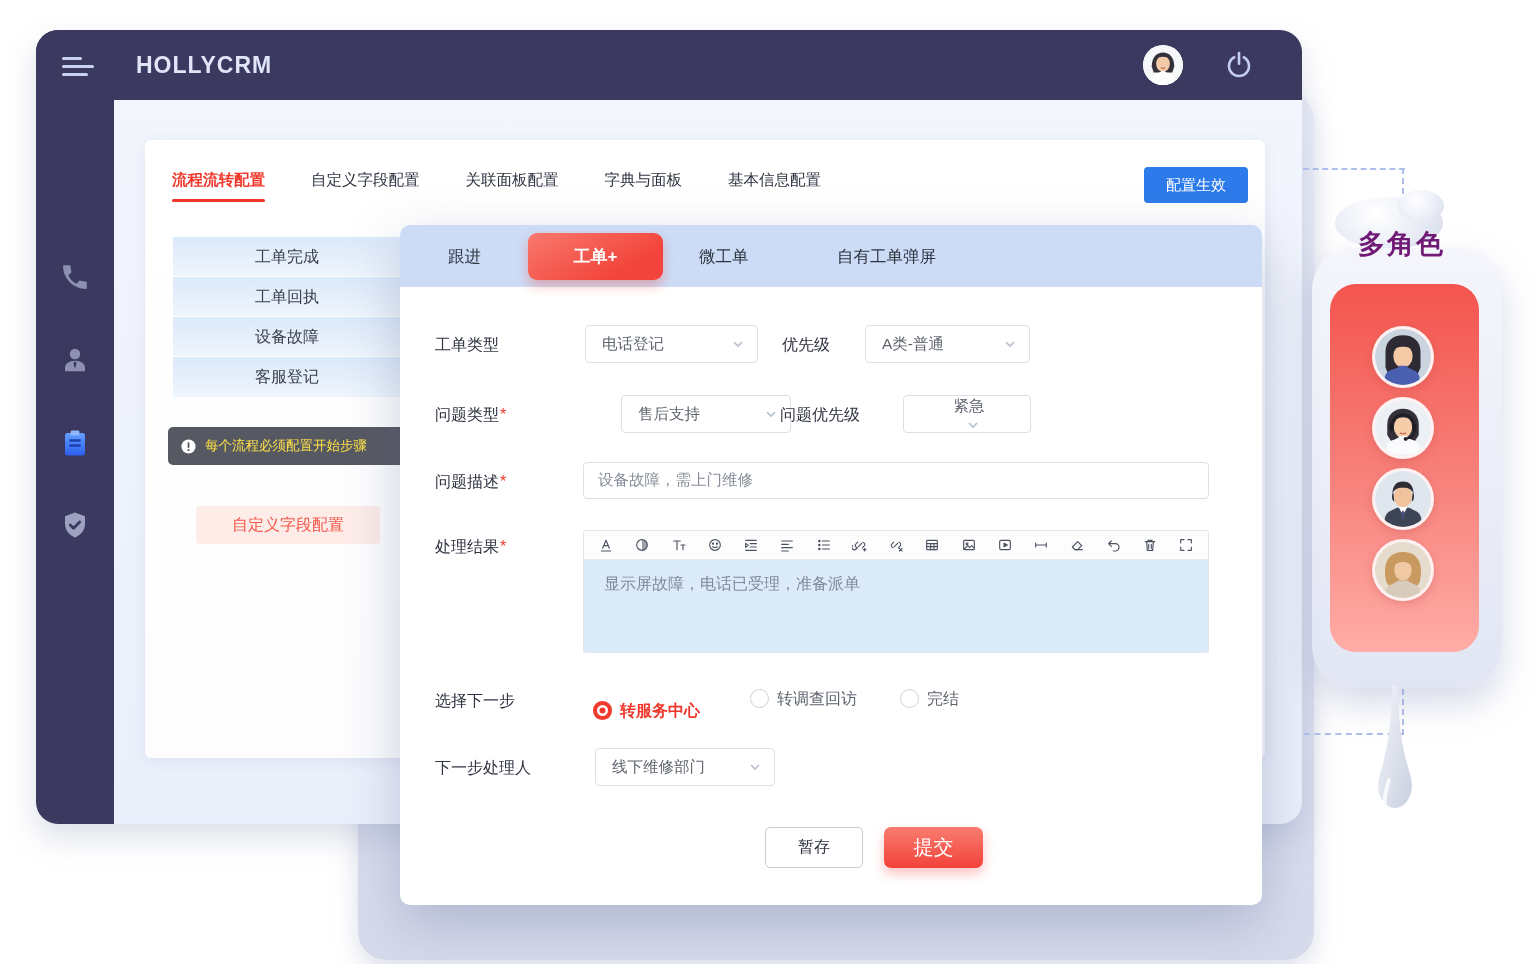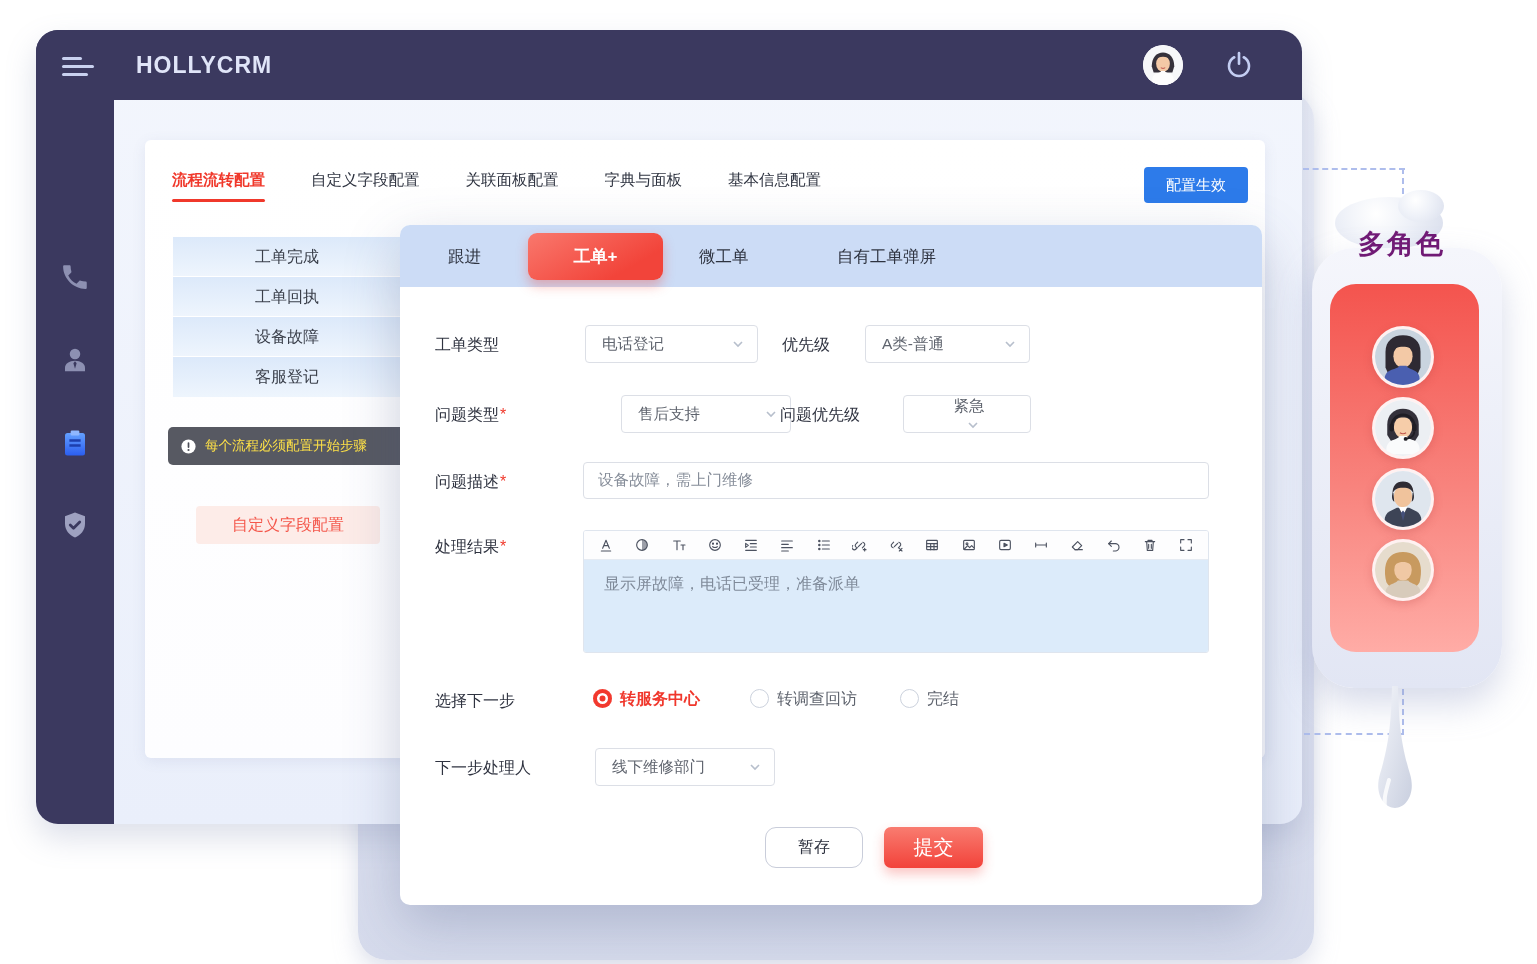--- a/index.html
+++ b/index.html
@@ -76,24 +76,24 @@
   .editor-toolbar { height:29px; background:#fdfdfe; border-bottom:1px solid #e6ebf2; display:flex; align-items:center;
     justify-content:space-between; padding:0 14px; }
   .tool-ic { width:16px; height:16px; display:inline-flex; cursor:pointer; color:#4c5260; }
   .tool-ic svg { width:16px; height:16px; }
   .editor-body { height:94px; background:#dcebfa; padding:14px 20px; font-size:16px; color:#7f8a99; }
 
   .radio { display:inline-block; width:19px; height:19px; border-radius:50%; vertical-align:-4px; margin-right:8px; }
   .radio.on { background:#f2392e; box-shadow:inset 0 0 0 4px #f2392e, inset 0 0 0 6.5px #ffffff; }
   .radio.off { background:#fff; border:1.5px solid #ccd2dd; }
   .radio-item { position:absolute; font-size:16px; cursor:pointer; white-space:nowrap; }
-  .radio-item.selected { color:#f0372c; font-weight:600; }
+  .radio-item.selected { color:#f0372c; font-weight:600;margin-top:12px; }
   .radio-item.plain { color:#5f646e; }
 
-  .btn-save { position:absolute; left:365px; top:602px; width:98px; height:41px; background:#fff; border:1px solid #c9cdda; border-radius:11px;
+  .btn-save { position:absolute; left:365px; top:602px; width:98px; height:41px; background:#fff; border:1px solid #c9cdda; border-radius:5px;
     font-size:16px; color:#2f3340; cursor:pointer; font-family:inherit; }
   .btn-submit { position:absolute; left:484px; top:602px; width:99px; height:41px; border:none; border-radius:7px; font-size:20px; color:#fff;
     background:linear-gradient(180deg,#f97c70 0%,#f2423a 100%); cursor:pointer; font-family:Liberation Mono, monospace; box-shadow:0 6px 12px rgba(242,66,58,.3); }
 
   
   .dash { position:absolute; z-index:2; }
   .dash.h { border-top:2px dashed #aebdec; height:0; }
   .dash.v { border-left:2px dashed #aebdec; width:0; }
   .cloud { position:absolute; border-radius:50%; background:radial-gradient(circle at 38% 32%, #ffffff 0%, #eef1f8 45%, #d9deec 100%);
     filter:blur(.5px); z-index:2; }

